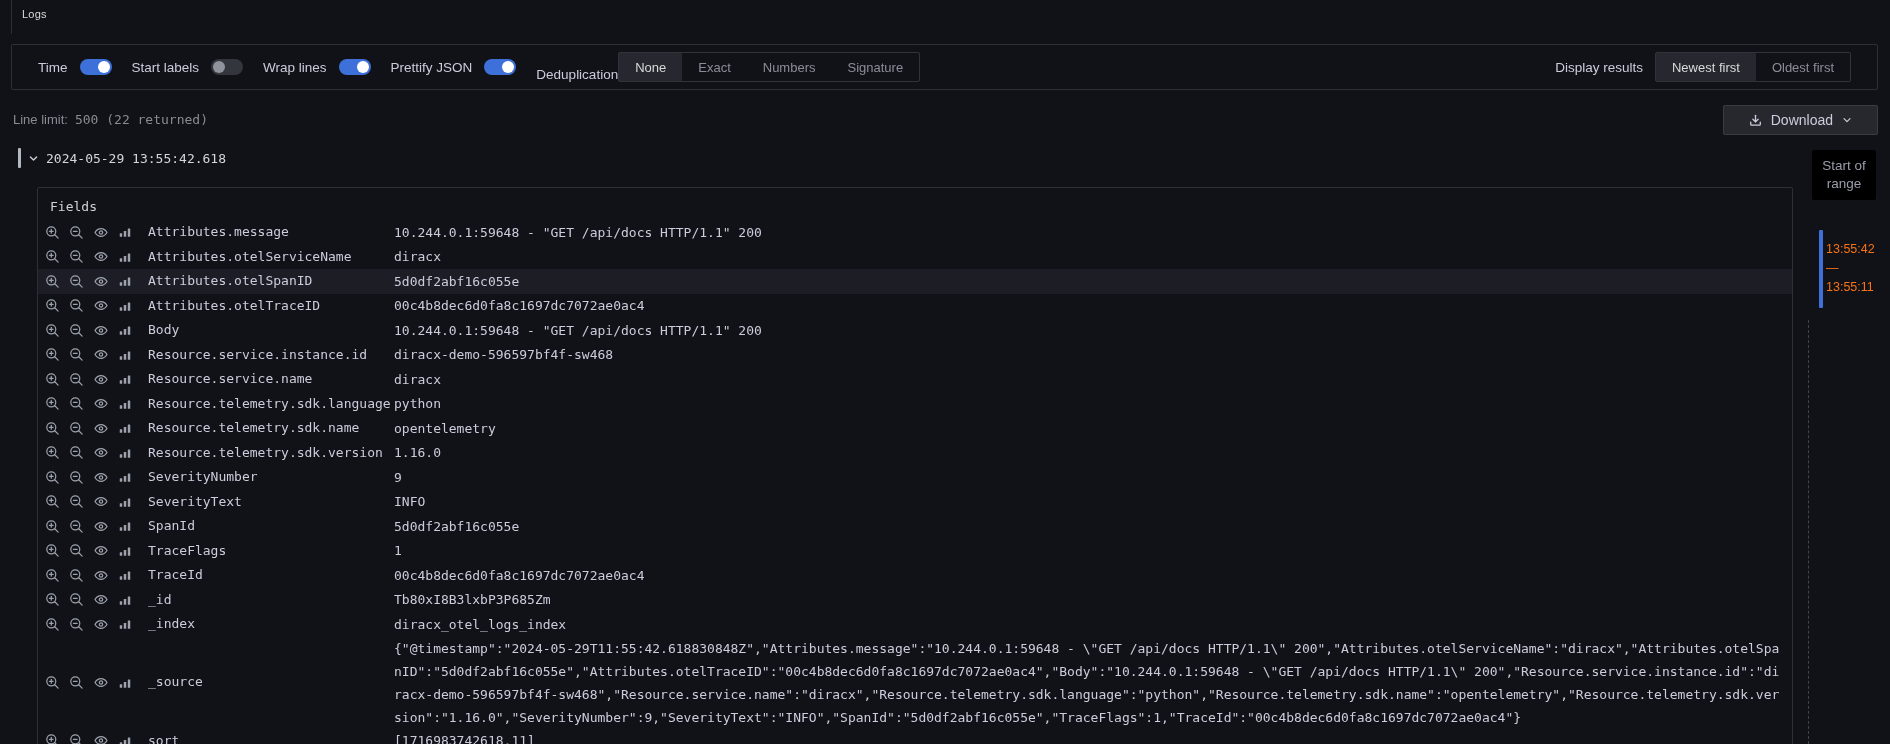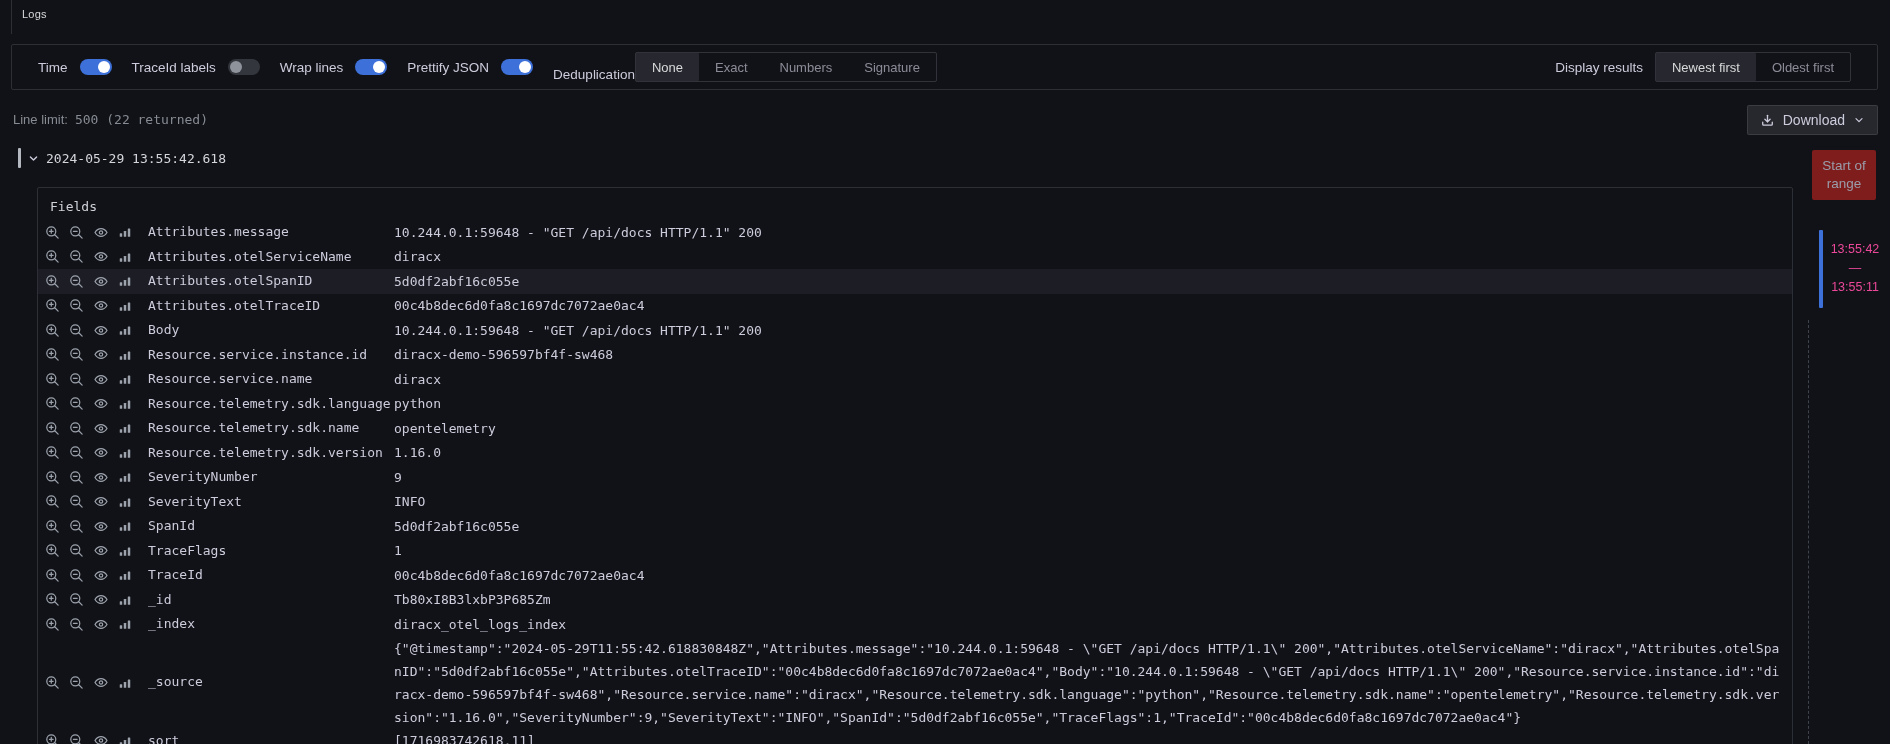--- a/index.html
+++ b/index.html
@@ -30,21 +30,21 @@
   .toolbar-right { margin-left:auto; display:flex; align-items:center; gap:12px; }
   .seg-group { display:inline-flex; border:1px solid rgba(204,204,220,0.18); border-radius:2px; height:30px; }
   .seg-btn { background:transparent; border:none; color:rgba(204,204,220,0.65);
              font-family:inherit; font-size:13px; padding:0 16px; height:28px;
              display:flex; align-items:center; cursor:pointer; border-radius:1px; white-space:nowrap; }
   .seg-btn.sel { background:rgba(204,204,220,0.12); color:#d8d9da; font-weight:500; }
 
   .limit { position:absolute; left:13px; top:112px; font-size:13px; color:#878b93; }
   .limit .limit-val { margin-left:7px; font-size:13px; color:#878b93; }
 
-  .download { position:absolute; right:12px; top:105px; height:30px; padding:0 12px;
+  .download { position:absolute; right:12px; top:105px; height:30px; padding:0 24px;
               display:flex; align-items:center; gap:8px; background:#26282e;
               border:1px solid rgba(204,204,220,0.12); border-radius:2px; color:#ccccdc;
               font-family:inherit; font-size:14px; cursor:pointer; }
   .download svg { stroke:#ccccdc; }
 
   .log-row { position:absolute; left:18px; top:147px; height:22px; display:flex; align-items:center; gap:5px; cursor:pointer; }
   .level-bar { width:3px; height:20px; background:#b4b8c0; border-radius:1px; }
   .row-chev { stroke:#ccccdc; margin-left:2px; }
   .ts { font-size:13px; color:#d4d5dd; margin-left:2px; }
 
@@ -54,25 +54,25 @@
   .field-row { display:flex; align-items:center; min-height:24.5px; }
   .field-row.hl { background:rgba(204,204,220,0.07); }
   .cell-icons { width:110px; padding-left:7px; display:flex; align-items:center; gap:9px; flex:none; }
   .cell-icons svg { stroke:#9da3ad; cursor:pointer; flex:none; }
   .cell-icons svg.fillic { fill:#9da3ad; stroke:none; }
   .cell-name { width:246px; flex:none; font-size:13px; color:#ccccdc; line-height:24.5px; white-space:nowrap; overflow:hidden; }
   .cell-value { flex:1; padding-right:12px; font-size:13px; color:#ccccdc; line-height:23px;
                 word-break:break-all; white-space:pre-wrap; }
 
   .start-box { position:absolute; left:1812px; top:150px; width:64px; padding:7px 4px;
-               background:#7f1d1d; border-radius:2px; color:#9a9daa; font-size:13.5px;
+               background:#000000; border-radius:2px; color:#9a9daa; font-size:13.5px;
                line-height:18px; text-align:center; }
   .range-bar { position:absolute; left:1819px; top:230px; width:4px; height:78px; background:#3d71d9; border-radius:1px; cursor:pointer; }
-  .range-times { position:absolute; left:1826px; top:240px; width:58px; text-align:center;
-                 color:#ec4899; font-size:12.5px; line-height:19px; }
+  .range-times { position:absolute; left:1826px; top:240px; width:58px; 
+                 color:#f97316; font-size:12.5px; line-height:19px; }
   .dashed-line { position:absolute; left:1808px; top:320px; height:424px; width:0;
                  border-left:1px dashed #3f434c; }
 </style>
 </head>
 <body>
 
 <div class="screen">
 
   <div class="panel-edge"></div>
   <div class="panel-title">Logs</div>
@@ -80,21 +80,21 @@
   <div class="toolbar">
     <div class="toggles" id="toggles">
   <div class="toggle-ctl">
     <span class="ctl-label">Time</span>
     <span class="switch on">
             <span class="knob"></span>
           </span>
   </div>
 
   <div class="toggle-ctl">
-    <span class="ctl-label">TraceId labels</span>
+    <span class="ctl-label">Start labels</span>
     <span class="switch off">
             <span class="knob"></span>
           </span>
   </div>
 
   <div class="toggle-ctl">
     <span class="ctl-label">Wrap lines</span>
     <span class="switch on">
             <span class="knob"></span>
           </span>

